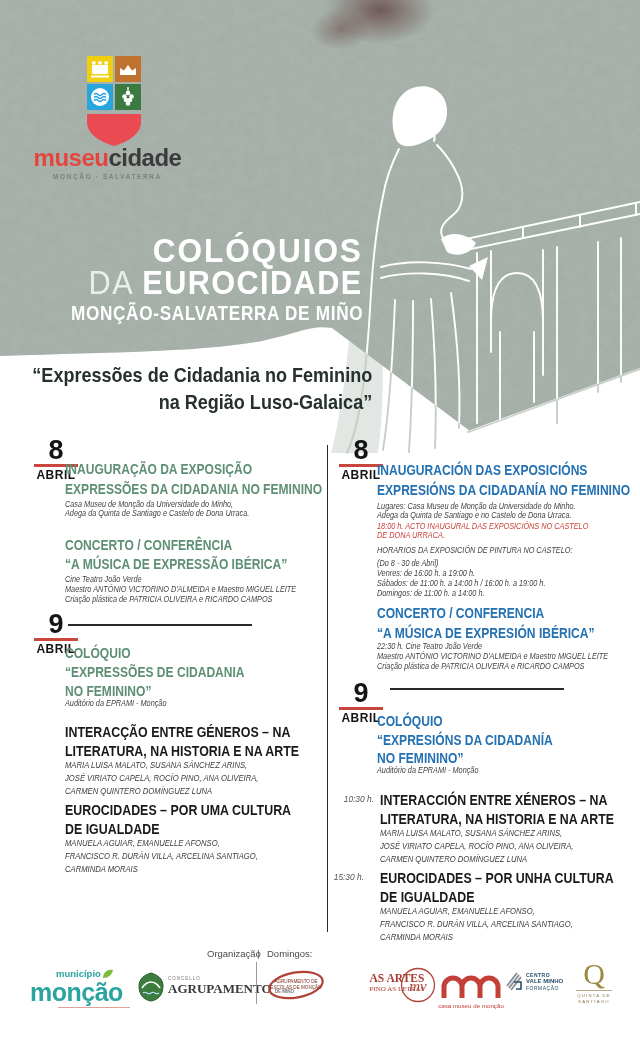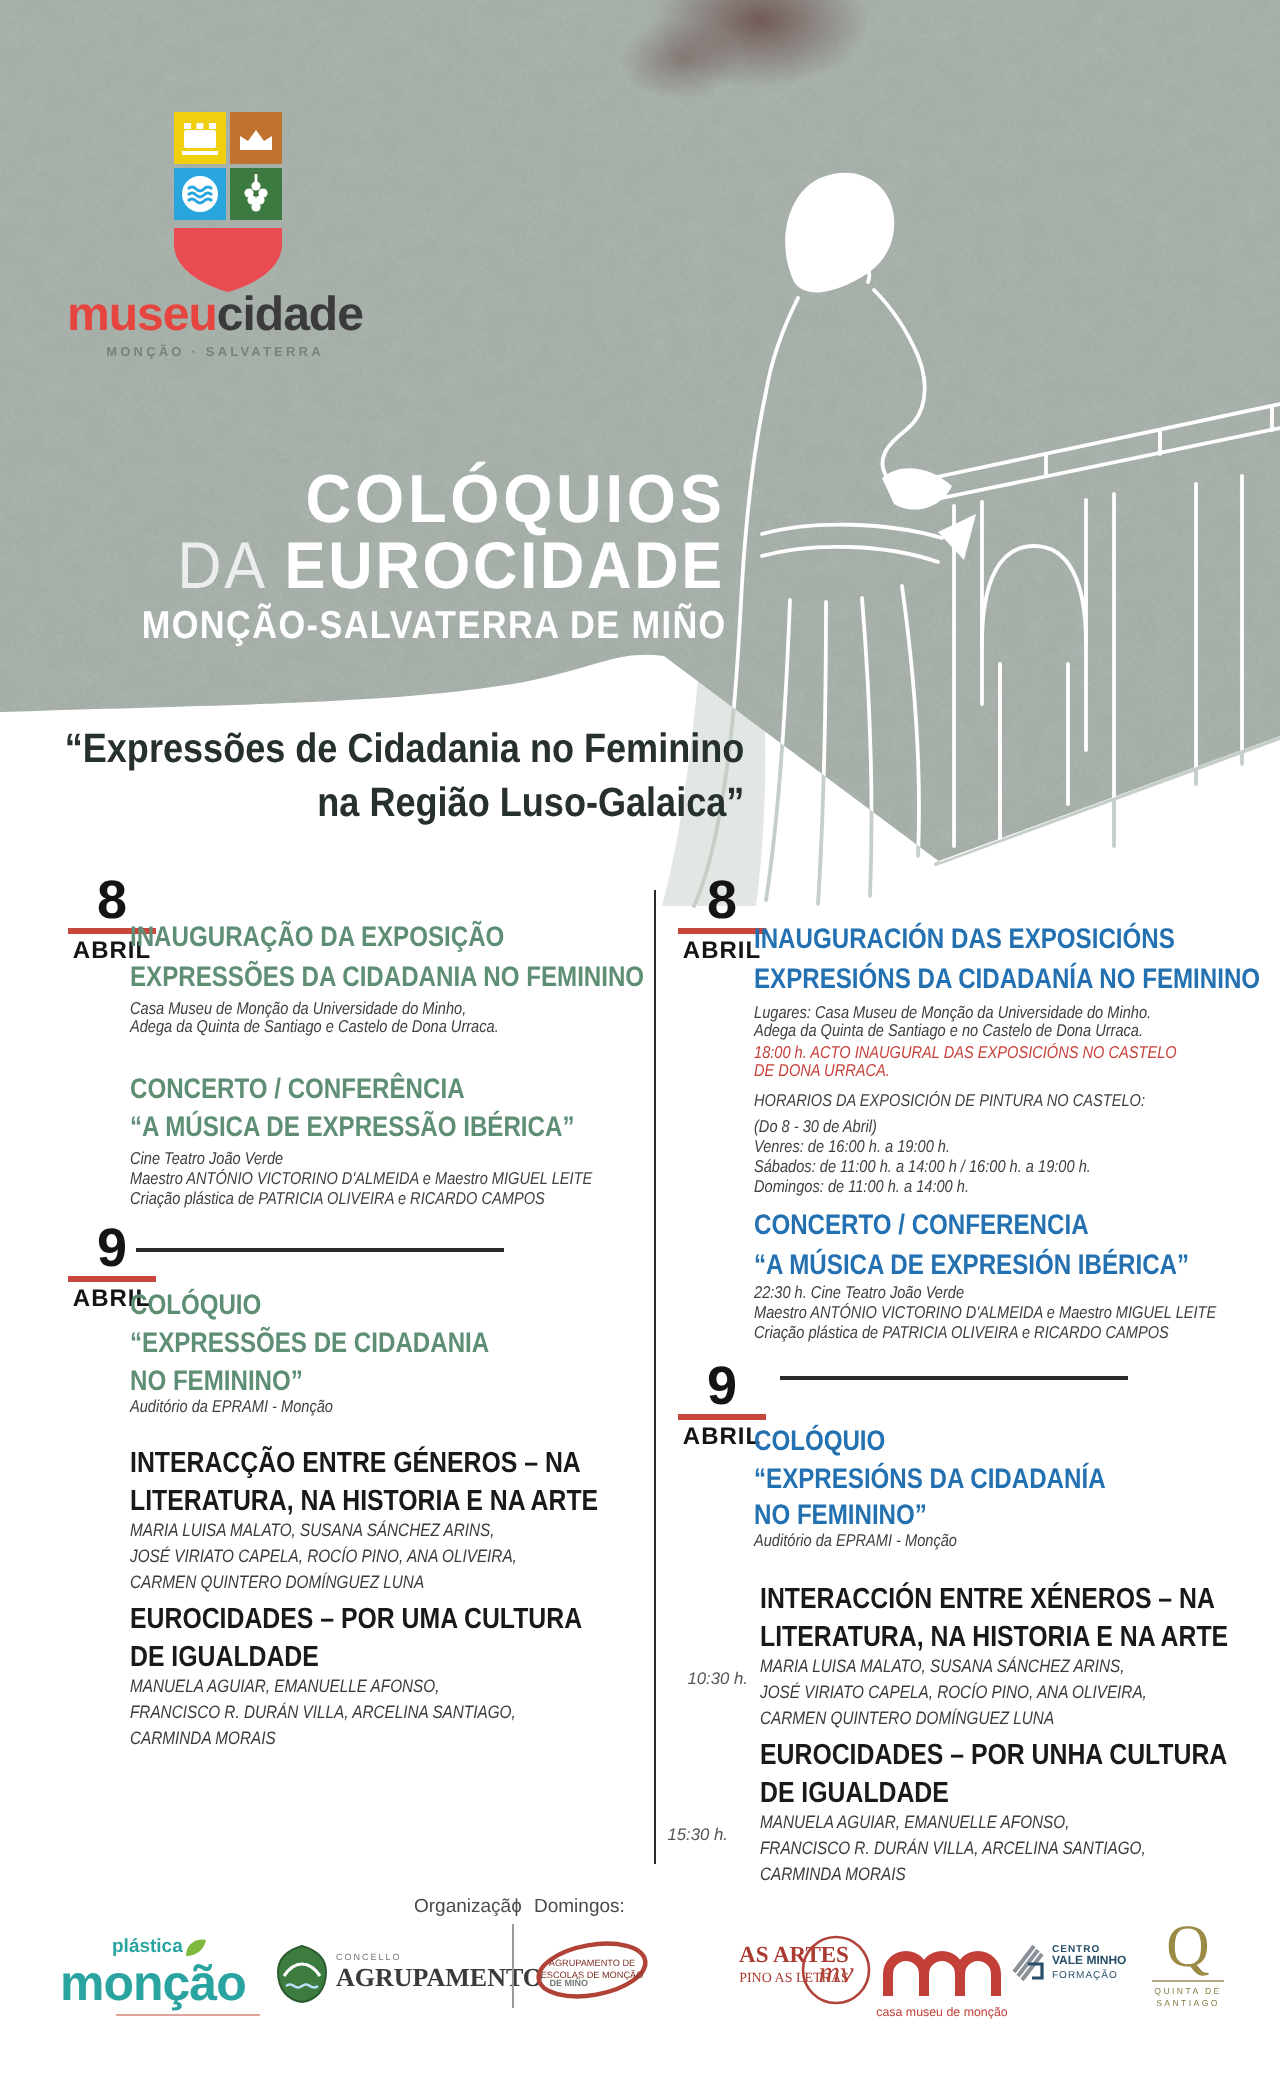--- a/index.html
+++ b/index.html
@@ -34,21 +34,21 @@
   .gh{color:#5e8f74;font-weight:bold;font-size:14.2px;line-height:20px;}
   .gh2{line-height:19px;}
   .bh{color:#2471b2;font-weight:bold;font-size:14.2px;line-height:20px;}
   .bh2{line-height:19.5px;}
   .bh3{line-height:18.5px;}
   .kh{color:#191919;font-weight:bold;font-size:14.6px;line-height:18.5px;}
   .it{font-style:italic;color:#3f3f3f;font-size:8.6px;line-height:9.3px;}
   .it2{line-height:9.9px;}
   .itn{font-style:italic;color:#3b3b3b;font-size:9px;line-height:12.8px;}
   .red{color:#c9403a;}
-  .time{font-style:italic;color:#555;font-size:8.4px;text-align:right;width:44px;margin-top:40px;}
+  .time{font-style:italic;color:#555;font-size:8.4px;text-align:right;width:44px;}
   .vdiv{width:1px;background:#2a2a2a;}
 
   
   .flabel{font-size:9.5px;color:#4a4a4a;}
   .mcp-small{font-size:9.5px;font-weight:bold;color:#2aa4a0;margin-left:26px;line-height:10px;}
   .mcp-big{font-size:25px;font-weight:bold;color:#2aa4a0;letter-spacing:-.5px;line-height:25px;}
   .mcp-line{width:72px;height:1px;background:rgba(196,90,70,.55);margin:2px 0 0 28px;}
   .salv{display:flex;align-items:center;gap:4px;}
   .salv-txt .s1{font-size:4.5px;color:#777;letter-spacing:1px;line-height:6px;}
   .salv-txt .s2{font-size:13px;font-weight:bold;color:#3a3a3a;line-height:13px;font-family:"Liberation Serif","DejaVu Serif",serif;}
@@ -319,21 +319,21 @@
     <div>FRANCISCO R. DURÁN VILLA, ARCELINA SANTIAGO,</div>
     <div>CARMINDA MORAIS</div>
   </div>
 
   <div class="abs flabel nw" style="left:207px;top:948px">Organização</div>
   <div class="abs flabel nw" style="left:257px;top:948px">|</div>
   <div class="abs flabel nw" style="left:267px;top:948px">Domingos:</div>
 
   <div class="abs" style="left:30px;top:968px">
     <div style="display:flex;align-items:center;">
-      <span class="mcp-small nw">plástica</span>
+      <span class="mcp-small nw">município</span>
       <svg width="14" height="12" viewBox="0 0 14 12">
         <path d="M2,10 C2,4 7,1 12,2 C11,7 7,10 2,10 Z" fill="#7fb93e"></path>
       </svg>
     </div>
     <div class="mcp-big nw">monção</div>
     <div class="mcp-line"></div>
   </div>
 
   <div class="abs salv" style="left:138px;top:972px">
     <svg width="26" height="30" viewBox="0 0 26 30">

